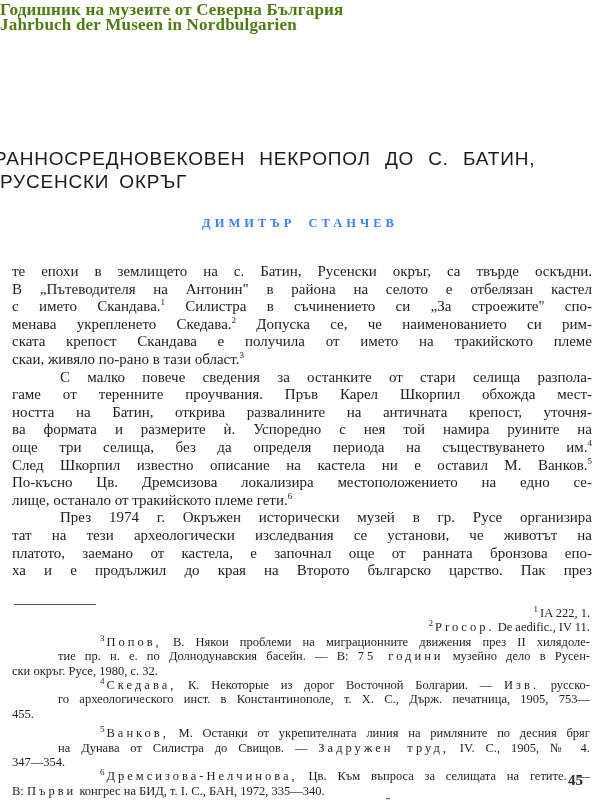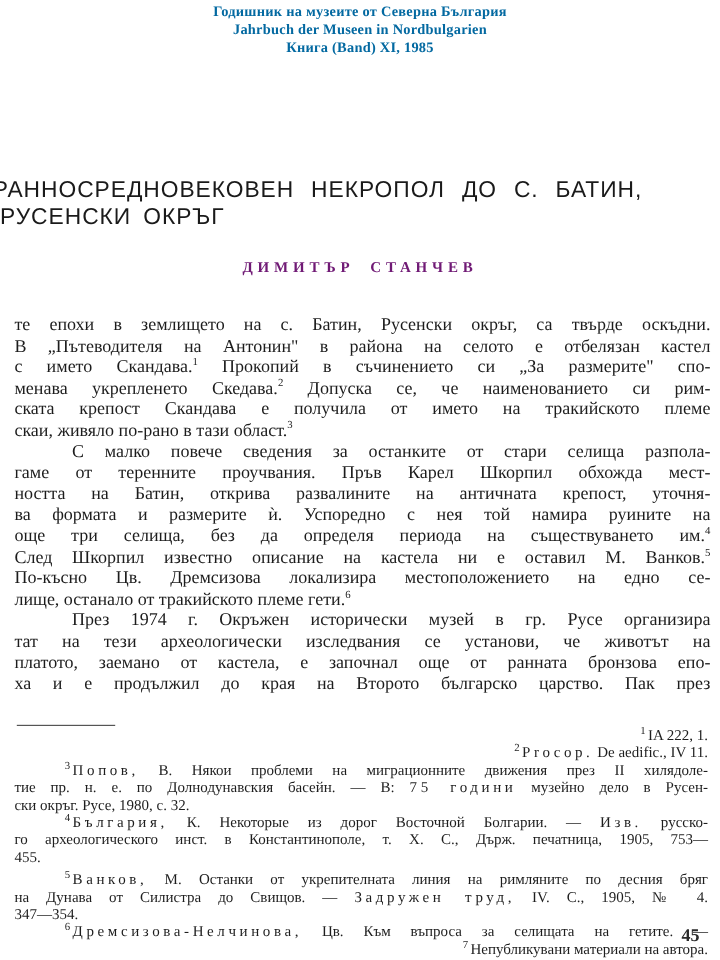--- a/index.html
+++ b/index.html
@@ -13,25 +13,24 @@
       position: relative;
       overflow: hidden;
       font-family: "Liberation Serif", "DejaVu Serif", serif;
       color: #1e1e1e;
     }
     .header {
       position: absolute;
       top: 2px;
       left: 0;
       width: 600px;
-      text-align: center;
-      font-size: 12px;
+      font-size: 17px;
       line-height: 15px;
       font-weight: bold;
-      color: #0369a1;
+      color: #4d7c0f;
       letter-spacing: 0.2px;
     }
     .header div { white-space: nowrap; }
     .title {
       position: absolute;
       top: 147px;
       left: 0;
       width: 600px;
       text-align: left;
       font-family: "Liberation Sans", "DejaVu Sans", sans-serif;
@@ -45,21 +44,21 @@
     .title .line2 { display: block; white-space: nowrap; word-spacing: 4px; }
     .author {
       position: absolute;
       top: 216px;
       left: 0;
       width: 600px;
       text-align: center;
       font-size: 12.5px;
       letter-spacing: 4px;
       font-weight: bold;
-      color: #701a75;
+      color: #3b82f6;
       word-spacing: 6px;
     }
     .body-text {
       position: absolute;
       top: 263px;
       left: 12px;
       width: 580px;
       font-size: 15px;
       line-height: 17.6px;
       color: #1c1c1c;
@@ -95,54 +94,54 @@
       line-height: 14.4px;
       color: #1e1e1e;
     }
     .footnotes .fl {
       display: block;
       white-space: nowrap;
     }
     .footnotes .fl.just {
       text-align: justify;
       text-align-last: justify;
+      margin-left: 46px;
     }
     .footnotes .fl.indent { padding-left: 42px; text-align: right; }
     .footnotes .gap { height: 5px; }
     .fnum { font-size: 9px; vertical-align: super; line-height: 0; margin-right: 2px; }
     .spaced { letter-spacing: 3px; }
     .page-number {
       position: absolute;
       top: 772px;
       left: 568px;
       font-size: 15px;
       color: #2a2a2a;
       font-weight: bold;
     }
   </style>
 </head>
 <body>
 
 <div class="header">
   <div>Годишник на музеите от Северна България</div>
   <div>Jahrbuch der Museen in Nordbulgarien</div>
-  <div>Книга (Band) XI, 1985</div>
 </div>
 
 <div class="title">
   <span class="line1">РАННОСРЕДНОВЕКОВЕН НЕКРОПОЛ ДО С. БАТИН,</span>
   <span class="line2">РУСЕНСКИ ОКРЪГ</span>
 </div>
 
 <div class="author">ДИМИТЪР СТАНЧЕВ</div>
 
 <div class="body-text">
   <span class="ln"><span>те епохи в землището на с. Батин, Русенски окръг, са твърде оскъдни.</span></span>
   <span class="ln"><span>В „Пътеводителя на Антонин" в района на селото е отбелязан кастел</span></span>
-  <span class="ln"><span>с името Скандава.</span><sup>1</sup><span> Прокопий в съчинението си „За размерите" спо-</span></span>
+  <span class="ln"><span>с името Скандава.</span><sup>1</sup><span> Силистра в съчинението си „За строежите" спо-</span></span>
   <span class="ln"><span>менава укрепленето Скедава.</span><sup>2</sup><span> Допуска се, че наименованието си рим-</span></span>
   <span class="ln"><span>ската крепост Скандава е получила от името на тракийското племе</span></span>
   <span class="ln last"><span>скаи, живяло по-рано в тази област.</span><sup>3</sup></span>
   <span class="ln indent"><span>С малко повече сведения за останките от стари селища разпола-</span></span>
   <span class="ln"><span>гаме от теренните проучвания. Пръв Карел Шкорпил обхожда мест-</span></span>
   <span class="ln"><span>ността на Батин, открива развалините на античната крепост, уточня-</span></span>
   <span class="ln"><span>ва формата и размерите ѝ. Успоредно с нея той намира руините на</span></span>
   <span class="ln"><span>още три селища, без да определя периода на съществуването им.</span><sup>4</sup></span>
   <span class="ln"><span>След Шкорпил известно описание на кастела ни е оставил М. Ванков.</span><sup>5</sup></span>
   <span class="ln"><span>По-късно Цв. Дремсизова локализира местоположението на едно се-</span></span>
@@ -154,24 +153,25 @@
 </div>
 
 <div class="rule"></div>
 
 <div class="footnotes">
   <span class="fl indent"><span class="fnum">1</span><span>IA 222, 1.</span></span>
   <span class="fl indent"><span class="fnum">2</span><span class="spaced">Procop.</span> <span>De aedific., IV 11.</span></span>
   <span class="fl indent just"><span class="fnum">3</span><span class="spaced">Попов,</span> <span>В. Някои проблеми на миграционните движения през II хилядоле-</span></span>
   <span class="fl just"><span>тие пр. н. е. по Долнодунавския басейн. — В: </span><span class="spaced">75 години</span><span> музейно дело в Русен-</span></span>
   <span class="fl"><span>ски окръг. Русе, 1980, с. 32.</span></span>
-  <span class="fl indent just"><span class="fnum">4</span><span class="spaced">България,</span> <span>К. Некоторые из дорог Восточной Болгарии. — </span><span class="spaced">Изв.</span><span> русско-</span></span>
+  <span class="fl indent just"><span class="fnum">4</span><span class="spaced">Скедава,</span> <span>К. Некоторые из дорог Восточной Болгарии. — </span><span class="spaced">Изв.</span><span> русско-</span></span>
   <span class="fl just"><span>го археологического инст. в Константинополе, т. X. С., Държ. печатница, 1905, 753—</span></span>
   <span class="fl"><span>455.</span></span>
   <div class="gap"></div>
   <span class="fl indent just"><span class="fnum">5</span><span class="spaced">Ванков,</span> <span>М. Останки от укрепителната линия на римляните по десния бряг</span></span>
   <span class="fl just"><span>на Дунава от Силистра до Свищов. — </span><span class="spaced">Задружен труд,</span><span> IV. С., 1905, № 4.</span></span>
   <span class="fl"><span>347—354.</span></span>
   <span class="fl indent just"><span class="fnum">6</span><span class="spaced">Дремсизова-Нелчинова,</span> <span>Цв. Към въпроса за селищата на гетите. —</span></span>
+  <span class="fl"><span>В: </span><span class="spaced">Първи</span><span> конгрес на БИД, т. I. С., БАН, 1972, 335—340.</span></span>
   <span class="fl indent"><span class="fnum">7</span><span>Непубликувани материали на автора.</span></span>
 </div>
 
 <div class="page-number">45</div>
 
 </body></html>

